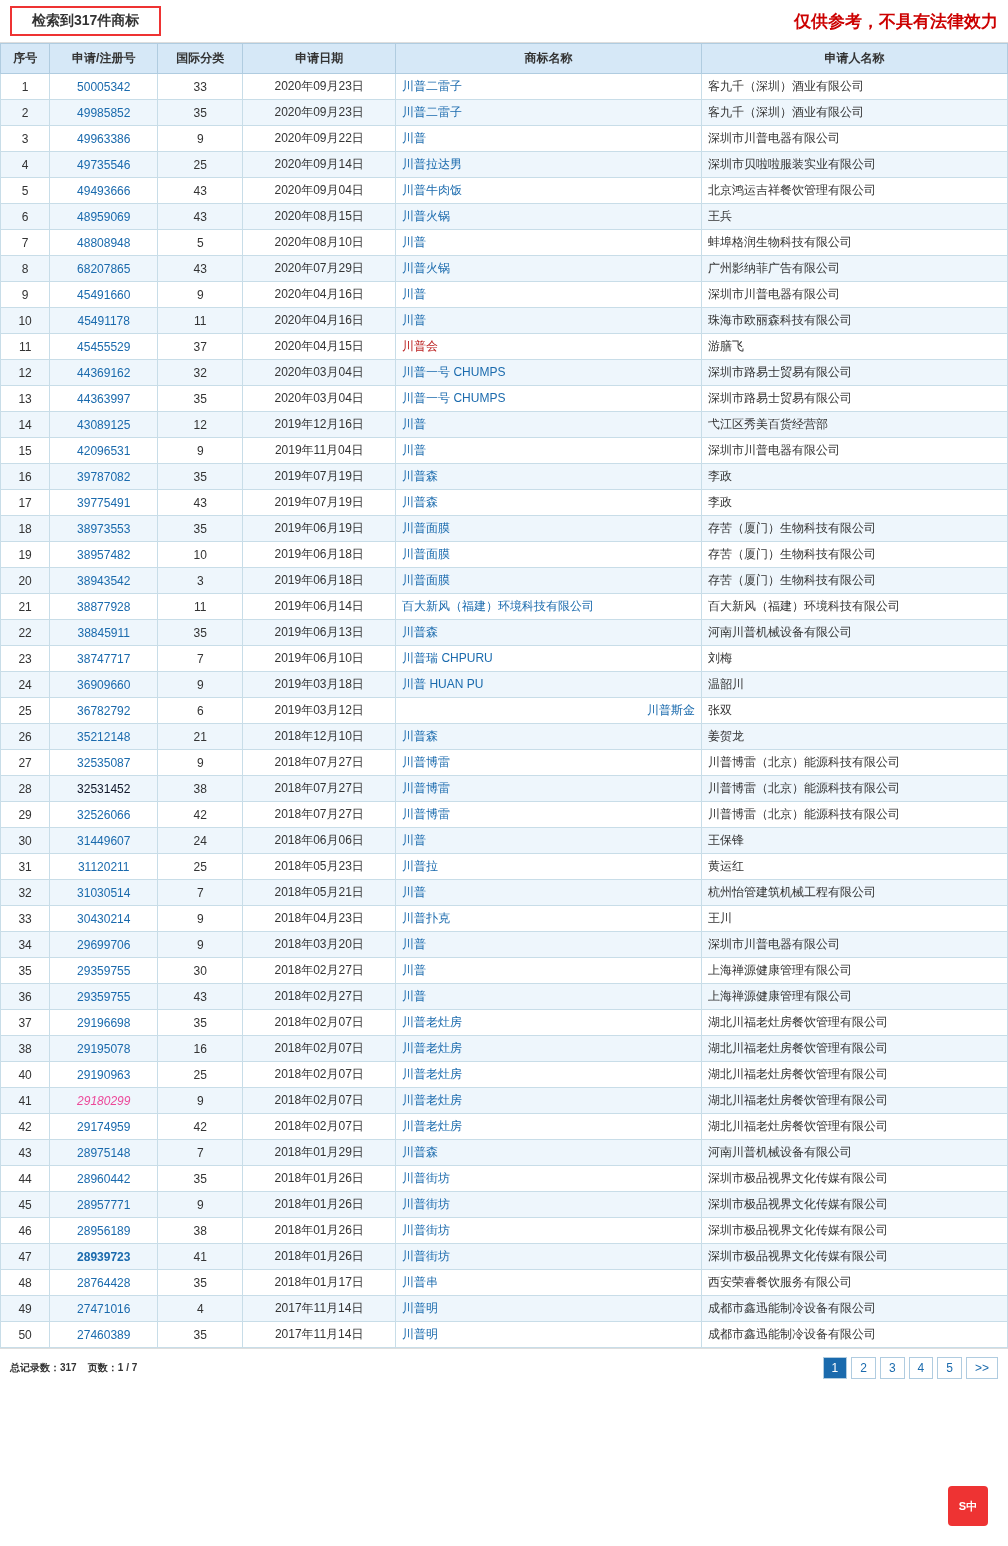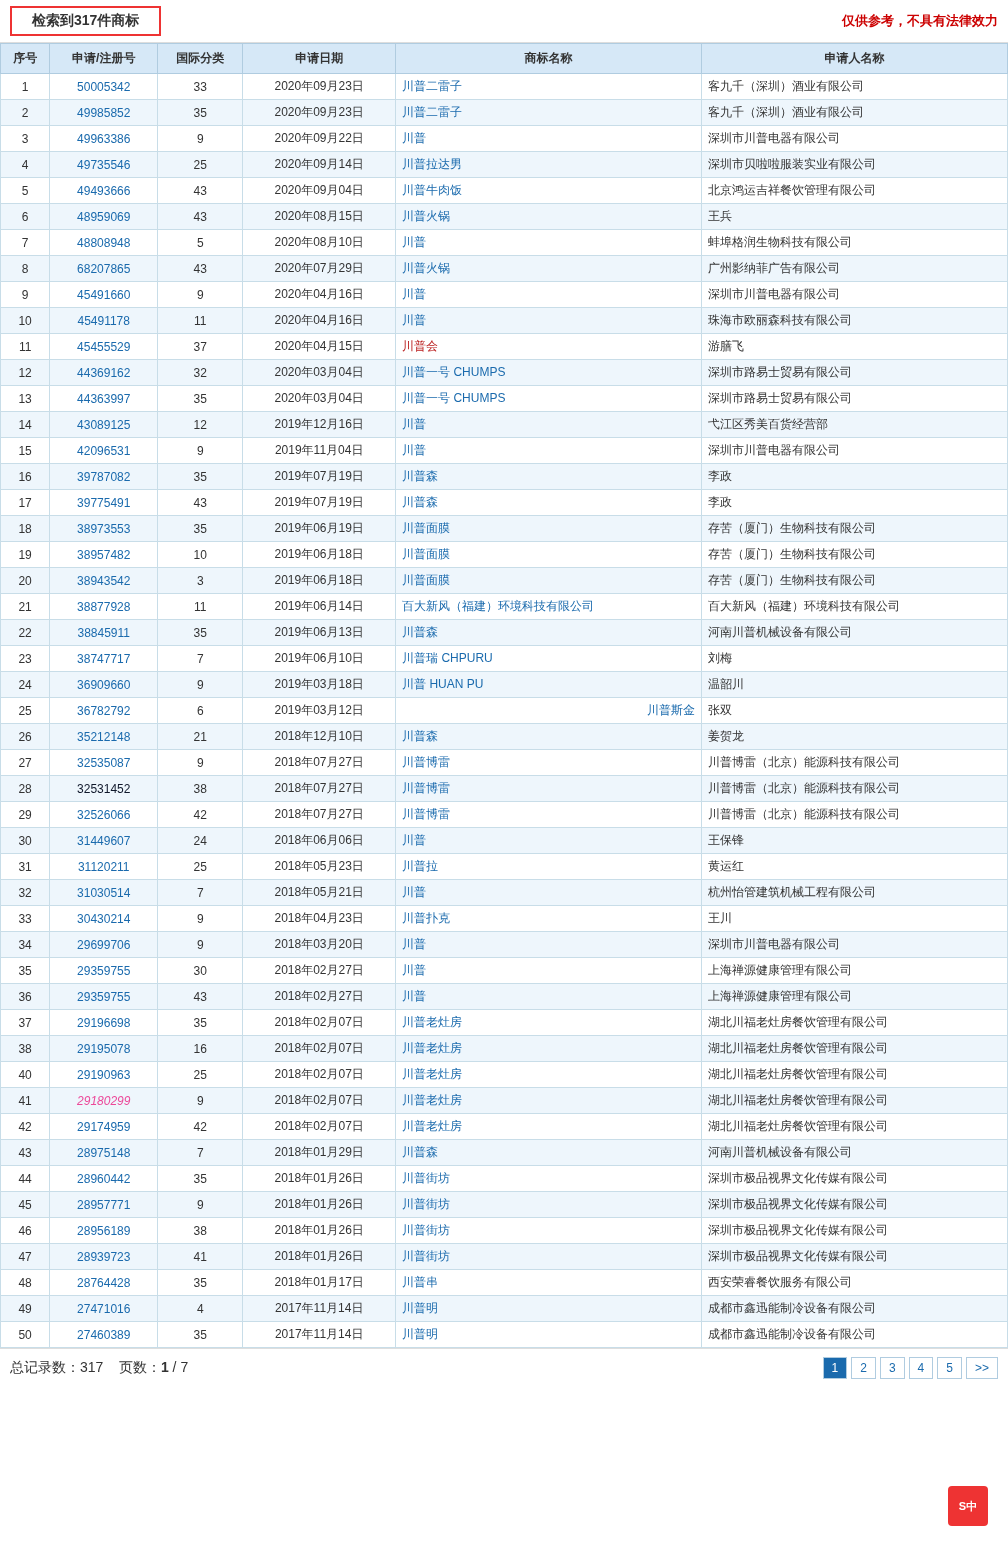--- a/index.html
+++ b/index.html
@@ -21,21 +21,21 @@
     .search-result-box {
       border: 2px solid #e33;
       padding: 4px 20px;
       font-size: 14px;
       font-weight: bold;
       color: #333;
       display: inline-block;
     }
     .disclaimer {
       color: #c00;
-      font-size: 13px;
+      font-size: 17px;
       font-weight: bold;
     }
     table {
       width: 100%;
       border-collapse: collapse;
       font-size: 12px;
     }
     thead tr {
       background: #d6e8f7;
     }
@@ -71,22 +71,23 @@
       text-align: left;
     }
     .bottom-bar {
       display: flex;
       justify-content: space-between;
       align-items: center;
       padding: 8px 10px;
       border-top: 1px solid #ddd;
     }
     .total-info {
-      font-size: 14px;
+      font-size: 10px;
       color: #333;
+      font-weight: bold;
     }
     .pagination {
       display: flex;
       gap: 4px;
       align-items: center;
     }
     .pagination .page-btn {
       border: 1px solid #b0cce0;
       background: #fff;
       padding: 3px 8px;
@@ -493,21 +494,21 @@
       <tr>
         <td>46</td>
         <td class="app-num" style="color: rgb(26, 106, 173); cursor: pointer;">28956189</td>
         <td>38</td>
         <td>2018年01月26日</td>
         <td class="brand-name" style="color: rgb(26, 106, 173); cursor: pointer;">川普街坊</td>
         <td class="applicant">深圳市极品视界文化传媒有限公司</td>
       </tr>
       <tr>
         <td>47</td>
-        <td class="app-num" style="color: rgb(26, 106, 173); cursor: pointer;">28939723</td>
+        <td class="app-num" style="color: rgb(26, 106, 173); cursor: pointer; font-weight: bold;">28939723</td>
         <td>41</td>
         <td>2018年01月26日</td>
         <td class="brand-name" style="color: rgb(26, 106, 173); cursor: pointer;">川普街坊</td>
         <td class="applicant">深圳市极品视界文化传媒有限公司</td>
       </tr>
       <tr>
         <td>48</td>
         <td class="app-num" style="color: rgb(26, 106, 173); cursor: pointer;">28764428</td>
         <td>35</td>
         <td>2018年01月17日</td>

